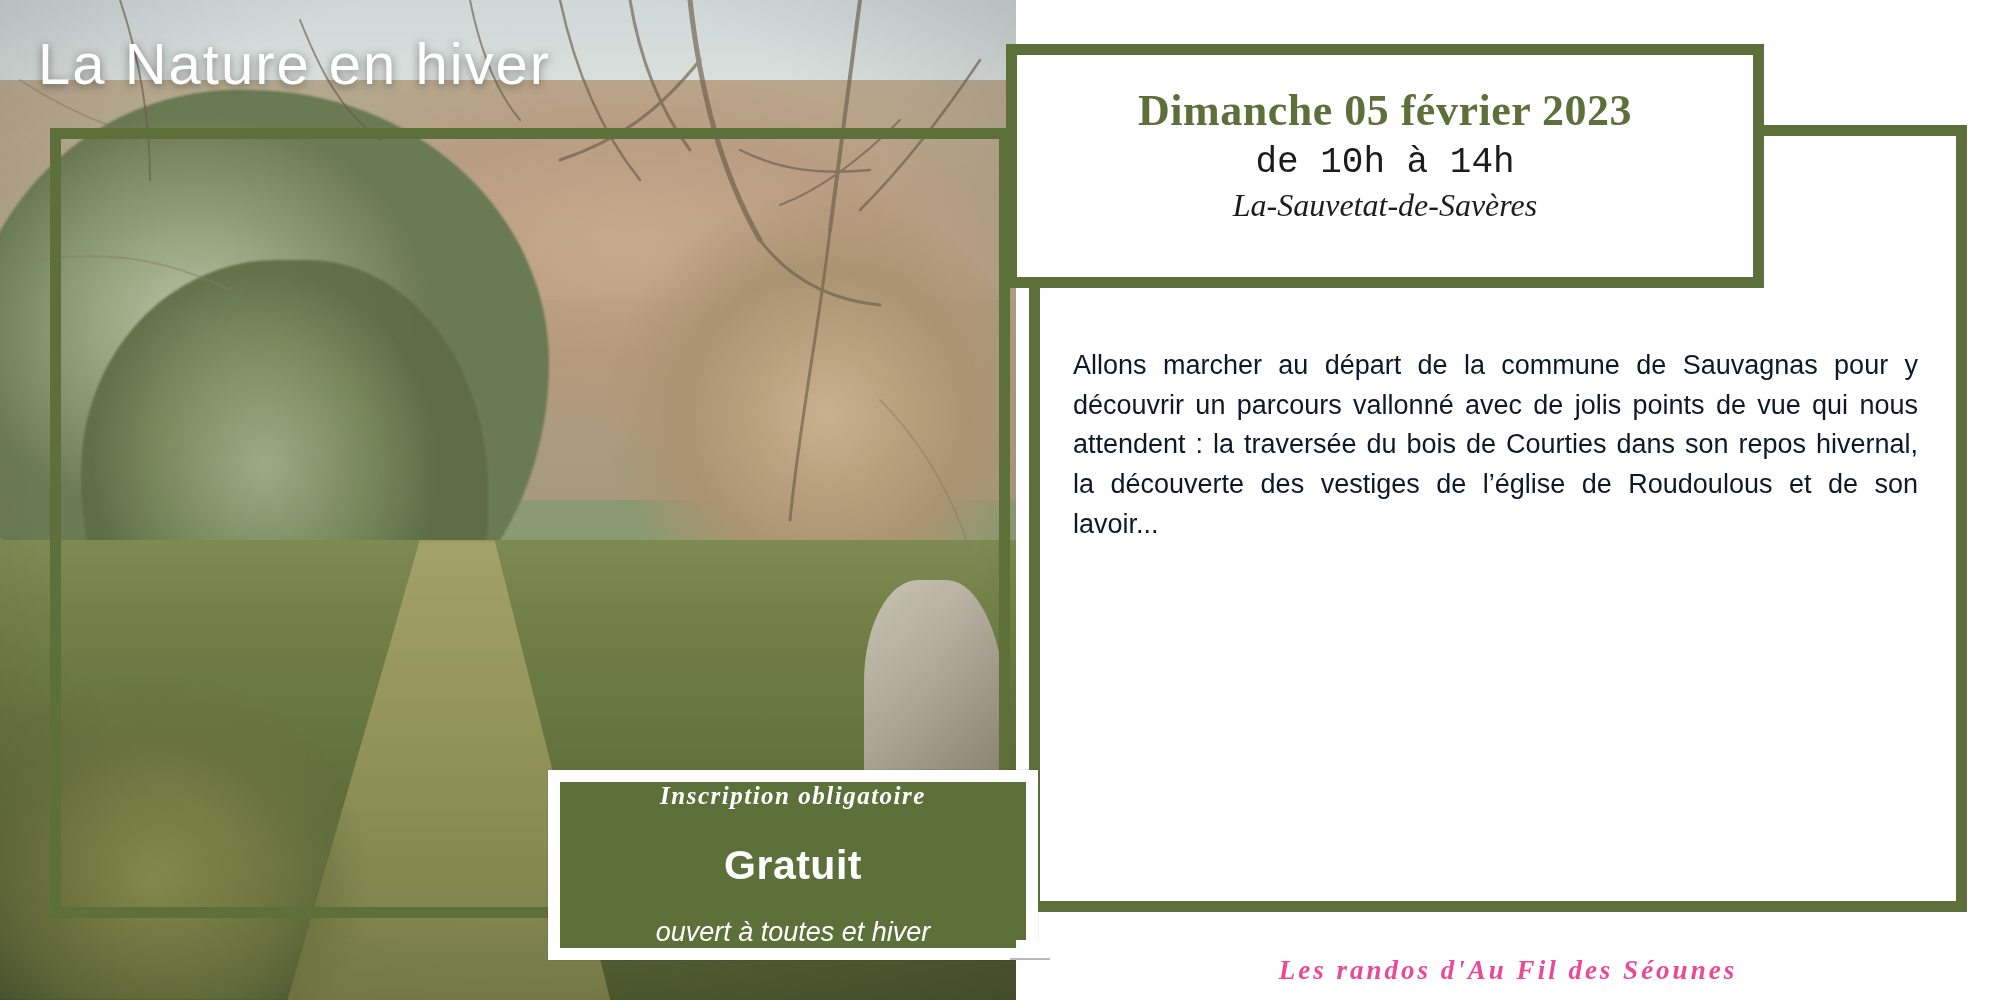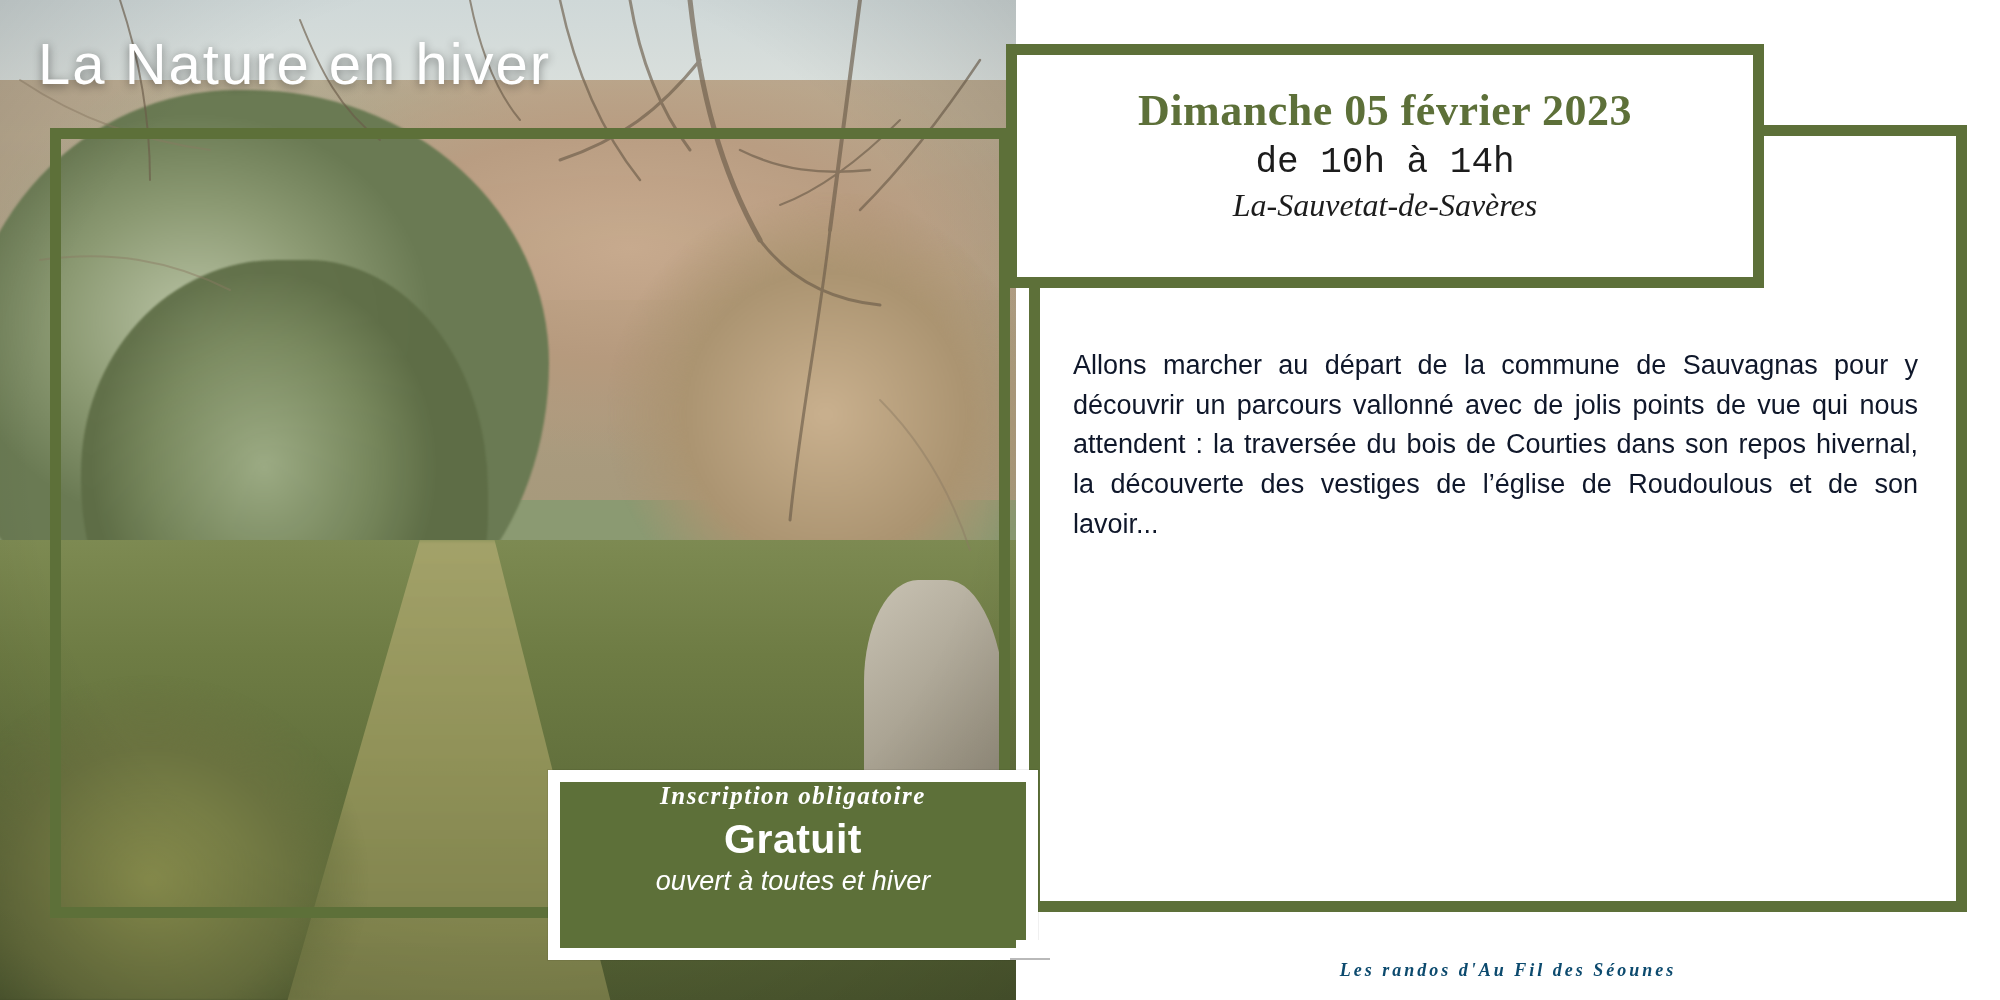--- a/index.html
+++ b/index.html
@@ -247,21 +247,21 @@
     position: absolute;
     left: 12px;
     top: 12px;
     width: 466px;
     height: 166px;
     background: #5d7039;
     color: #ffffff;
     display: flex;
     flex-direction: column;
     align-items: center;
-    justify-content: flex-start;
+    justify-content: space-between;
   }
   .badge-top {
     font-family: "Liberation Serif", serif;
     font-weight: bold;
     font-style: italic;
     font-size: 25px;
     letter-spacing: 1.5px;
     margin-bottom: 6px;
   }
   .badge-main {
@@ -285,23 +285,23 @@
     display: flex;
     align-items: center;
     justify-content: center;
     z-index: 8;
     background: #ffffff;
   }
   .footer-text {
     font-family: "Liberation Serif", serif;
     font-style: italic;
     font-weight: bold;
-    font-size: 18px;
+    font-size: 27px;
     letter-spacing: 3px;
-    color: #0c4a6e;
+    color: #ec4899;
   }
   .thin-line {
     position: absolute;
     left: 1010px;
     top: 958px;
     width: 40px;
     height: 2px;
     background: #b9b9b9;
     z-index: 9;
   }

